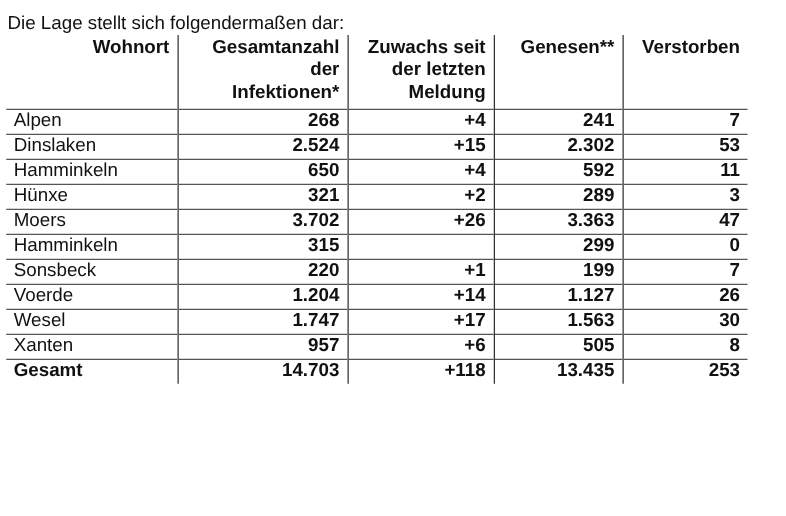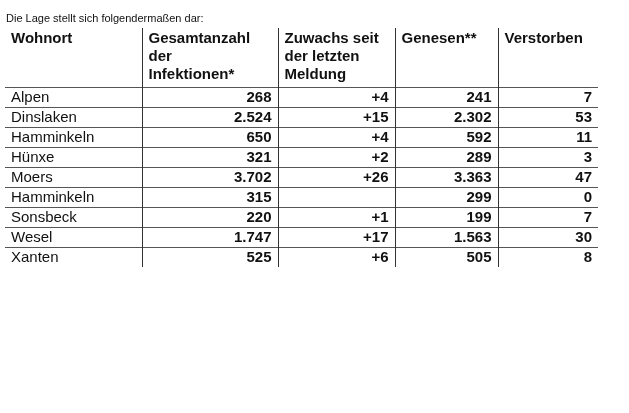--- a/index.html
+++ b/index.html
@@ -1,22 +1,22 @@
 <!DOCTYPE html>
 <html><head>
 <meta charset="utf-8">
 <style>
   html, body { margin: 0; padding: 0; background: #ffffff; }
   body { width: 629px; height: 413px; overflow: hidden; position: relative;
          font-family: "Liberation Sans", sans-serif; color: #111; }
-  .intro { position: absolute; left: 6px; top: 10px; font-size: 11px; line-height: 17px; }
+  .intro { position: absolute; left: 6px; top: 10px; font-size: 15px; line-height: 17px; }
   table { position: absolute; left: 5px; top: 28px; border-collapse: collapse;
           font-size: 15px; }
   th, td { padding: 0 6px; line-height: 18px; vertical-align: top; }
-  th { font-weight: bold; text-align: left; height: 58px; padding-top: 1px; }
+  th { font-weight: bold; text-align: right; height: 58px; padding-top: 1px; }
   td { height: 19px; }
   td.num { text-align: right; font-weight: bold; }
   
   th + th, td + td { border-left: 1px solid #333; margin-top: 36px; }
   
   tbody tr td { border-top: 1px solid #555; }
   tr.total td { font-weight: bold; }
   col.c0 { width: 137px; }
   col.c1 { width: 135px; }
   col.c2 { width: 117px; }
@@ -90,27 +90,41 @@
         <td class="num">0</td>
       </tr>
       <tr>
         <td>Sonsbeck</td>
         <td class="num">220</td>
         <td class="num">+1</td>
         <td class="num">199</td>
         <td class="num">7</td>
       </tr>
       <tr>
+        <td>Voerde</td>
+        <td class="num">1.204</td>
+        <td class="num">+14</td>
+        <td class="num">1.127</td>
+        <td class="num">26</td>
+      </tr>
+      <tr>
         <td>Wesel</td>
         <td class="num">1.747</td>
         <td class="num">+17</td>
         <td class="num">1.563</td>
         <td class="num">30</td>
       </tr>
       <tr>
         <td>Xanten</td>
-        <td class="num">525</td>
+        <td class="num">957</td>
         <td class="num">+6</td>
         <td class="num">505</td>
         <td class="num">8</td>
+      </tr>
+      <tr class="total">
+        <td>Gesamt</td>
+        <td class="num">14.703</td>
+        <td class="num">+118</td>
+        <td class="num">13.435</td>
+        <td class="num">253</td>
       </tr>
     </tbody>
 </table>
 
 </body></html>

